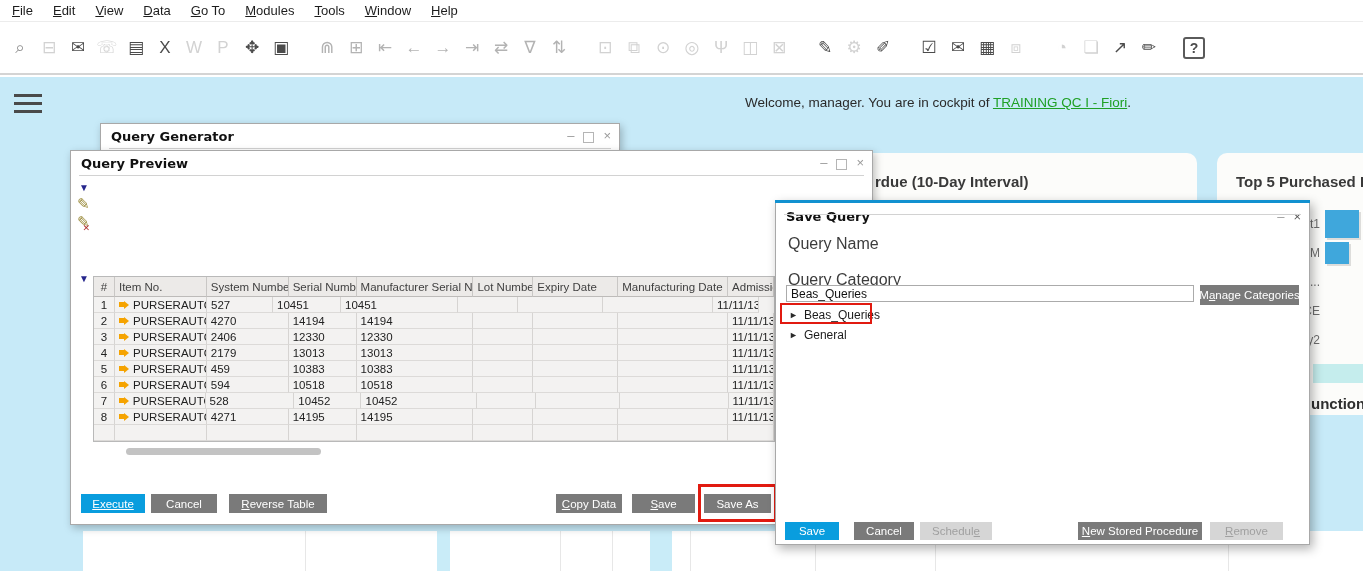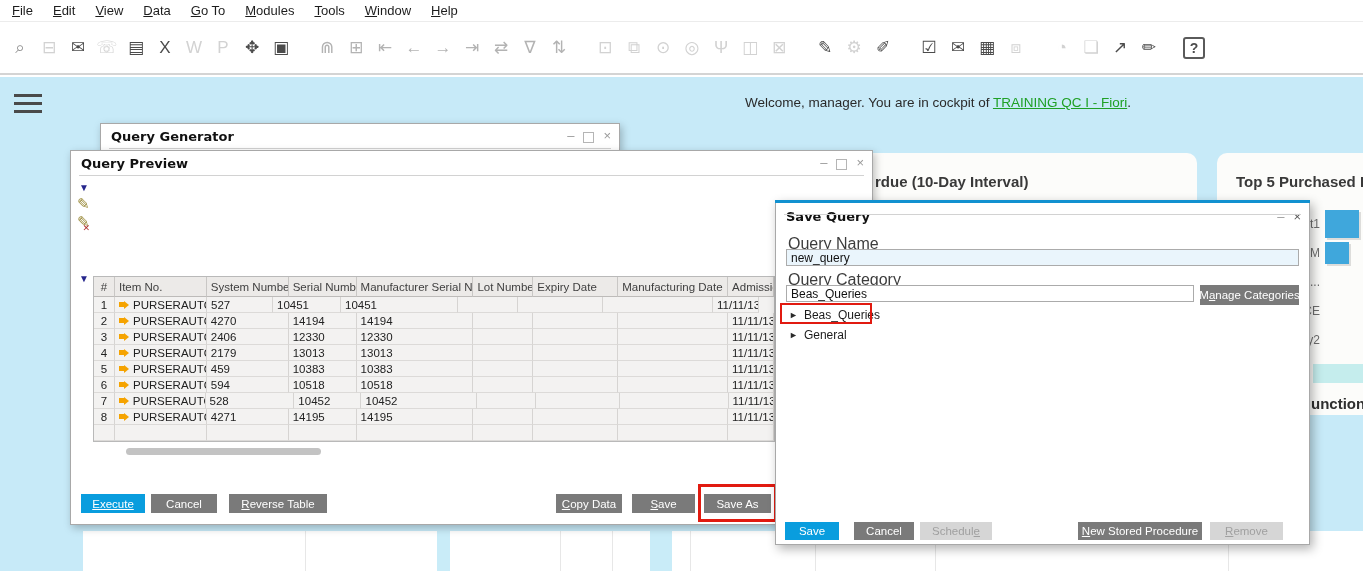--- a/index.html
+++ b/index.html
@@ -404,21 +404,20 @@
       <div class="titlebar" style="height:14px;">
         <span class="t" style="top:8px;">Save Query</span>
         <span class="winctl" style="top:8px;">
           <span>–</span>
           <span style="color:#555;">×</span>
         </span>
         <span class="sep"></span>
       </div>
 
       <span class="fld-label" style="left:12px; top:34px;">Query Name</span>
-      <input class="fld-input" style="left: 10px; top: 48px; width: 513px; background: rgb(234, 245, 252);" value="new_query">
 
       <span class="fld-label" style="left:12px; top:70px;">Query Category</span>
       <input class="fld-input" style="left: 10px; top: 84px; width: 408px; background: rgb(255, 255, 255);" value="Beas_Queries">
       <div class="btn" style="left:424px; top:84px; width:99px; height:20px;">M<u>a</u>nage Categories</div>
 
       <div id="sq-tree">
           <div class="tree-item">
             <span class="tree-redbox"></span>
             <span class="tri">►</span>
             <span class="lbl">Beas_Queries</span>

